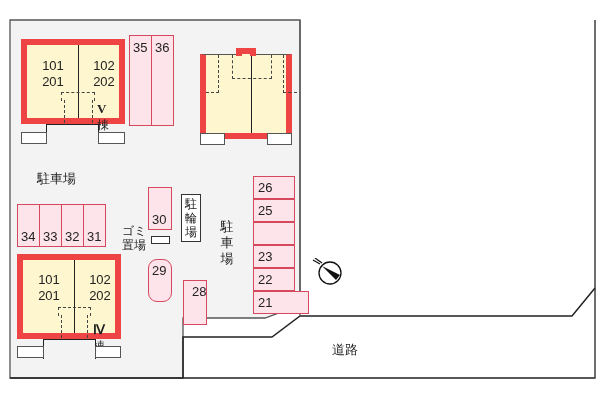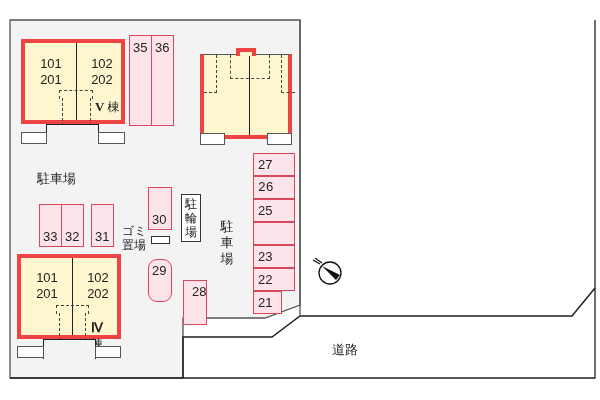--- a/index.html
+++ b/index.html
@@ -2,21 +2,21 @@
 <html><head>
 <meta charset="utf-8">
 <style>
   html, body { margin:0; padding:0; background:#ffffff; }
   body { width:600px; height:400px; position:relative; overflow:hidden;
          font-family:"DejaVu Sans", "Liberation Sans", sans-serif; color:#222; }
   #map { position:absolute; left:0; top:0; width:600px; height:400px; }
   .abs { position:absolute; }
   .lot-bg { fill:#f3f3f3; stroke:#555; stroke-width:1.3; }
   .road-line { fill:none; stroke:#222; stroke-width:1.5; }
-  .building { position:absolute; background:#fdf6cf; border:4px solid #ef4444; box-sizing:border-box; }
+  .building { position:absolute; background:#fdf6cf; border:6px solid #ef4444; box-sizing:border-box; }
   .bldg-divider { position:absolute; top:0; bottom:0; width:0; border-left:1.4px solid #222; }
   .unit-label { position:absolute; font-size:13px; line-height:16px; text-align:center; color:#222;
                 font-family:"Liberation Sans", sans-serif; }
   .bldg-name { position:absolute; font-size:13px; color:#222; font-weight:bold; font-family:"Liberation Serif", serif; }
   .bldg-name .kanji { font-weight:normal; font-family:"DejaVu Sans", sans-serif; font-size:12px; }
   .notch { position:absolute; background:#f3f3f3; border-left:1px solid #222; border-right:1px solid #222; border-top:1px solid #222; box-sizing:border-box; }
   .porch { position:absolute; background:#fff; border:1px solid #555; box-sizing:border-box; }
   .dash { position:absolute; box-sizing:border-box; border:1px dashed #444; }
   .slot { position:absolute; background:#fde3ea; border:1px solid #d6485e; box-sizing:border-box;
           font-size:13px; color:#222; font-family:"Liberation Sans", sans-serif; }
@@ -71,27 +71,30 @@
 
   <div class="slot" style="left:129px;top:35px;width:23px;height:91px;padding-left:12px;">
       <span style="left:3px;top:4px;">35</span>
     </div>
   <div class="slot" style="left:151px;top:35px;width:23px;height:91px;">
       <span style="left:3px;top:4px;">36</span>
     </div>
 
   <div class="label-jp" style="left:37px;top:172px;font-size:13px;">駐車場</div>
 
+  <div class="slot" style="left:17px;top:204px;width:23px;height:43px;">
+      <span style="left:3px;top:24px;">34</span>
+    </div>
   <div class="slot" style="left:39px;top:204px;width:23px;height:43px;">
       <span style="left:3px;top:24px;">33</span>
     </div>
   <div class="slot" style="left:61px;top:204px;width:23px;height:43px;">
       <span style="left:3px;top:24px;">32</span>
     </div>
-  <div class="slot" style="left:83px;top:204px;width:23px;height:43px;margin-left:8px;">
+  <div class="slot" style="left:83px;top:204px;width:23px;height:43px;">
       <span style="left:3px;top:24px;">31</span>
     </div>
 
   <div class="slot" style="left:148px;top:187px;width:24px;height:43px;">
       <span style="left:3px;top:24px;text-align:right;">30</span>
     </div>
   <div class="slot" style="left:148px;top:259px;width:24px;height:43px;border-radius:9px;">
       <span style="left:3px;top:3px;">29</span>
     </div>
   <div class="slot" style="left:183px;top:280px;width:24px;height:45px;">
@@ -111,39 +114,36 @@
         <div>場</div>
     </div>
   </div>
 
   <div class="label-jp vertical" style="left:220px;top:219px;font-size:13px;line-height:16px;">
     <div>駐</div>
       <div>車</div>
       <div>場</div>
   </div>
 
-  <div class="slot" style="left:253px;top:153px;width:42px;height:23px;">
-      <span style="left:4px;top:3px;">27</span>
-    </div>
   <div class="slot" style="left:253px;top:176px;width:42px;height:23px;">
-      <span style="left:4px;top:3px;font-family:Liberation Mono, monospace;">26</span>
+      <span style="left:4px;top:3px;">26</span>
     </div>
   <div class="slot" style="left:253px;top:199px;width:42px;height:23px;">
       <span style="left:4px;top:3px;">25</span>
     </div>
   <div class="slot" style="left:253px;top:222px;width:42px;height:23px;">
       <span style="left:4px;top:3px;margin-top:27px;">24</span>
     </div>
   <div class="slot" style="left:253px;top:245px;width:42px;height:23px;">
       <span style="left:4px;top:3px;">23</span>
     </div>
   <div class="slot" style="left:253px;top:268px;width:42px;height:23px;">
       <span style="left:4px;top:3px;">22</span>
     </div>
-  <div class="slot" style="left:253px;top:291px;width:29px;height:23px;">
+  <div class="slot" style="left:253px;top:291px;width:56px;height:23px;">
       <span style="left:4px;top:3px;">21</span>
     </div>
 
   <div class="building" style="left:17px;top:254px;width:104px;height:85px;">
     <div class="bldg-divider" style="left:51px;"></div>
     <div class="unit-label" style="left:6px;top:12px;width:40px;">
         <div>101</div>
         <div>201</div>
       </div>
     <div class="unit-label" style="left:57px;top:12px;width:40px;">

